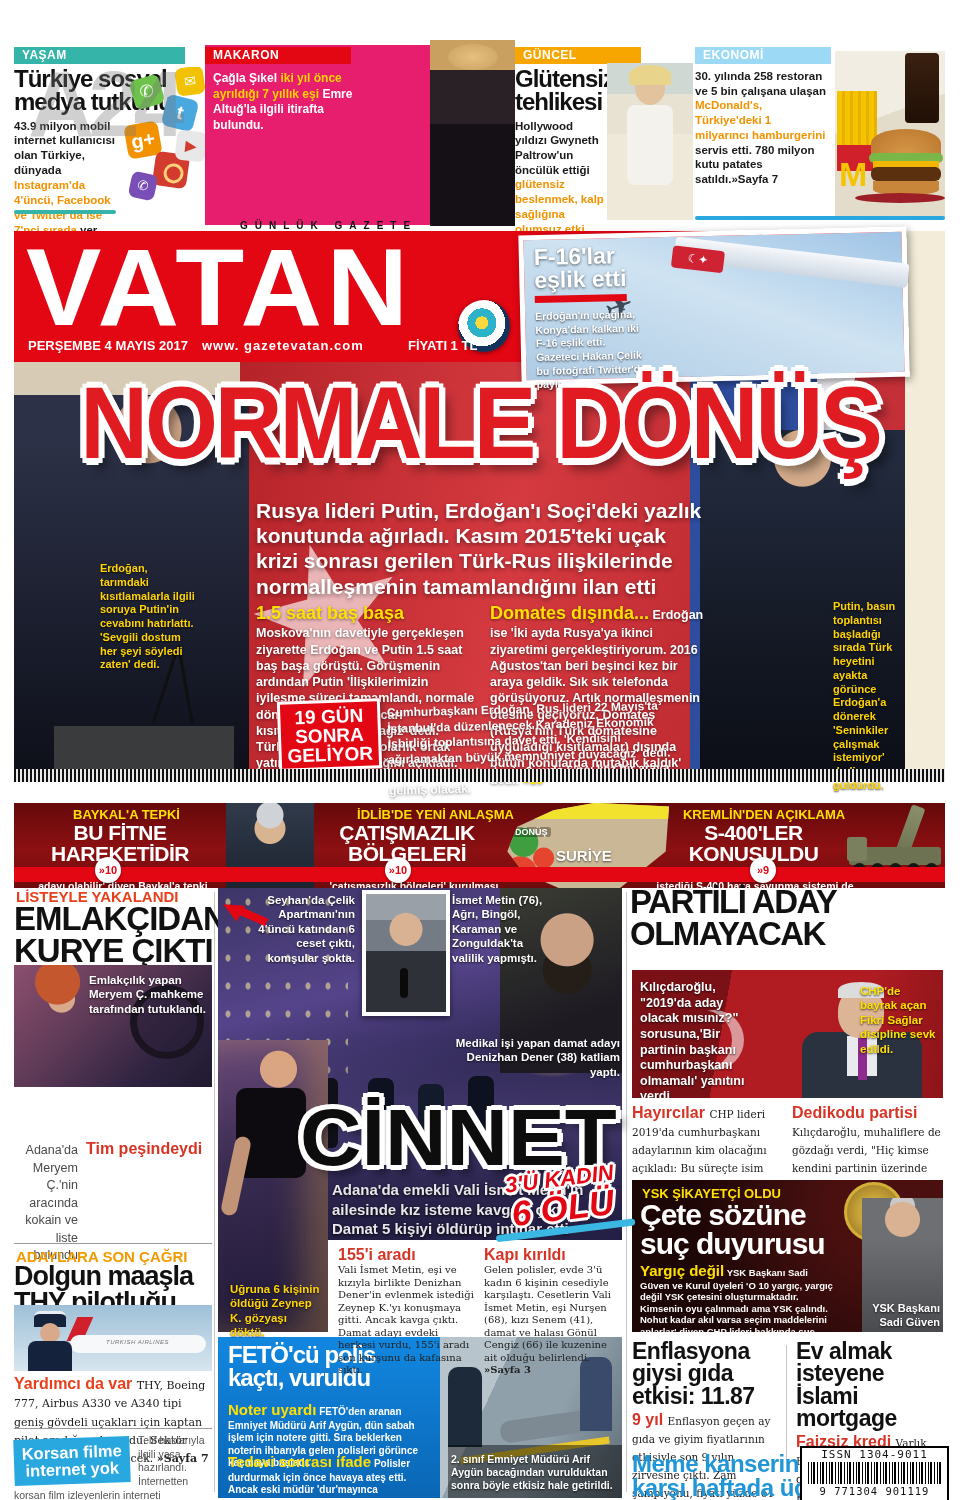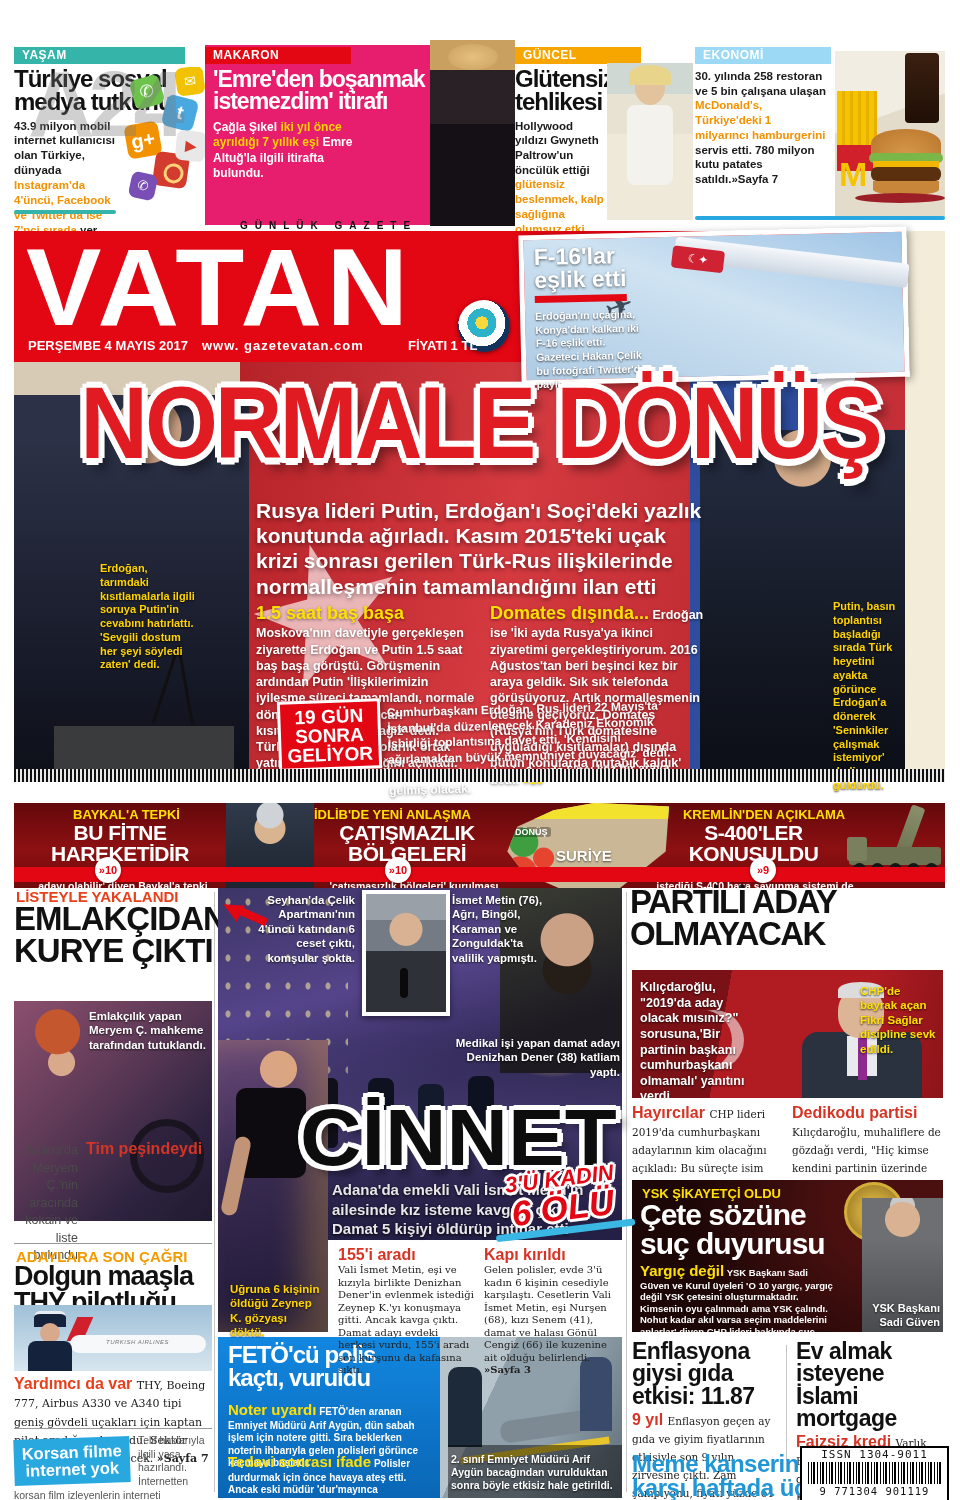--- a/index.html
+++ b/index.html
@@ -39,21 +39,20 @@
       <div class="abs" style="left:8px;top:10px;width:30px;height:30px;background:#6cc24a;border-radius:7px;transform:rotate(-16deg);color:#fff;font-size:17px;text-align:center;line-height:30px;">✆</div>
       <div class="abs" style="left:52px;top:64px;width:30px;height:30px;background:#e8e8e8;border-radius:7px;transform:rotate(6deg);color:#d23b2e;font-size:15px;text-align:center;line-height:30px;">▶</div>
       <div class="abs" style="left:52px;top:0px;width:28px;height:28px;background:#f2c200;border-radius:7px;transform:rotate(-8deg);color:#fff;font-size:14px;text-align:center;line-height:28px;">✉</div>
       <div class="abs" style="left:6px;top:106px;width:26px;height:26px;background:#7a4fb5;border-radius:7px;transform:rotate(12deg);color:#fff;font-size:13px;text-align:center;line-height:26px;">✆</div>
     </div>
     <div class="abs" style="left:0;top:165px;width:102px;height:4px;background:#35b5aa;border-radius:2px;"></div>
   </div>
 
   <div class="abs" style="left:205px;top:45px;width:255px;height:180px;background:#e71d6d;">
     <div class="kicker" style="background:#e30613;width:130px;">MAKARON</div>
-    <div class="hl" style="font-size:23px;color:#fff;padding:4px 8px 0;width:235px;">'Emre'den boşanmak istemezdim' itirafı</div>
     <div style="padding:7px 8px 0;width:150px;font-size:12px;font-weight:700;line-height:1.3;"><span style="color: #ffffff;">Çağla Şıkel </span><span style="color: rgb(255, 212, 0);">iki yıl önce ayrıldığı 7 yıllık eşi </span><span style="color: rgb(255, 255, 255);">Emre Altuğ'la ilgili itirafta bulundu.</span></div>
   </div>
   <div class="abs" style="left:430px;top:40px;width:85px;height:186px;background:linear-gradient(180deg,#c9a060 0 16%,#2a2126 16% 45%,#141015 45% 100%);">
     <div class="abs" style="left:18px;top:4px;width:50px;height:26px;background:radial-gradient(#e6c080,#c9a060);border-radius:50%;"></div>
   </div>
 
   <div class="abs" style="left:515px;top:45px;width:178px;height:175px;">
     <div class="kicker" style="background:#f7a600;width:110px;">GÜNCEL</div>
     <div class="hl" style="font-size:24px;margin-top:3px;width:100px;">Glütensiz tehlikesi</div>
     <div style="margin-top:5px;width:90px;font-size:11.5px;font-weight:700;line-height:1.28;"><span style="color: rgb(26, 26, 26);">Hollywood yıldızı Gwyneth Paltrow'un öncülük ettiği </span><span style="color: rgb(243, 146, 0);">glütensiz beslenmek, kalp sağlığına olumsuz etki</span><span style="color: rgb(26, 26, 26);"> ediyor. </span><span style="color: rgb(26, 26, 26);">»Sayfa 4</span></div>
@@ -148,21 +147,21 @@
   <div class="abs" style="left:14px;top:803px;width:931px;height:85px;background:linear-gradient(180deg,#64090b,#8d1012 55%,#6e0a0c);overflow:hidden;">
 
     <div class="abs" style="left:0;top:0;width:300px;height:85px;">
       <div style="margin-top:4px;width:225px;text-align:center;color:#ffe000;font-size:13px;font-weight:900;">BAYKAL'A TEPKİ</div>
       <div style="width:212px;text-align:center;color:#fff;font-size:21px;font-weight:900;letter-spacing:-.5px;line-height:1;">BU FİTNE HAREKETİDİR</div>
       <div style="margin:3px 0 0 8px;width:202px;text-align:center;color:#fff;font-size:10.5px;font-weight:700;line-height:1.25;">Erdoğan, 'Abdullah Gül yüzde 49'un adayı olabilir' diyen Baykal'a tepki gösterdi: Bu virüs hareketi, bir fitne hareketi. Baykal bu işleri bıraksın, kendi başının çaresine baksın.</div>
       <div class="abs" style="left:212px;top:0;width:88px;height:85px;background:radial-gradient(circle at 50% 14%,#cfd2d6 0 13px,rgba(0,0,0,0) 14px),radial-gradient(circle at 50% 30%,#d9b491 0 15px,rgba(0,0,0,0) 16px),linear-gradient(#303a4a,#1d2430);"></div>
     </div>
 
     <div class="abs" style="left:300px;top:0;width:355px;height:85px;">
-      <div style="margin-top:4px;width:200px;text-align:left;color:#ffe000;font-size:13px;font-weight:900;">İDLİB'DE YENİ ANLAŞMA</div>
+      <div style="margin-top:4px;width:200px;text-align:right;color:#ffe000;font-size:13px;font-weight:900;">İDLİB'DE YENİ ANLAŞMA</div>
       <div style="width:210px;margin-left:-12px;text-align:center;color:#fff;font-size:21px;font-weight:900;letter-spacing:-.5px;line-height:1;">ÇATIŞMAZLIK BÖLGELERİ</div>
       <div style="margin:3px 0 0 -6px;width:212px;text-align:center;color:#fff;font-size:10.5px;font-weight:700;line-height:1.25;">İki lider Suriye'de İdlib başta olmak üzere 'çatışmasızlık bölgeleri' kurulması konusunda uzlaşmaya vardı. Putin, 'Buralar uçuşa kapalı olacak. ABD Başkanı Trump da bunu destekliyor' dedi.</div>
       <div class="abs" style="left:190px;top:-2px;width:165px;height:92px;
                   background:linear-gradient(180deg,#f2e22e 0 20%,rgba(0,0,0,0) 20%),radial-gradient(circle at 12% 45%,#3f9e3f 0 14px,rgba(0,0,0,0) 15px),radial-gradient(circle at 10% 78%,#e5452f 0 16px,rgba(0,0,0,0) 17px),radial-gradient(circle at 24% 62%,#e5452f 0 10px,rgba(0,0,0,0) 11px),#c9b796;
                   clip-path:polygon(8% 28%,30% 10%,55% 2%,100% 6%,98% 55%,70% 95%,40% 100%,12% 78%,2% 55%);">
         <div class="abs" style="left:8px;top:26px;font-size:9px;font-weight:900;color:#fff;background:rgba(0,0,0,.3);padding:0 3px;border-radius:3px;">DÖNÜŞ</div>
         <div class="abs" style="left:52px;top:46px;font-size:15px;font-weight:900;color:#fff;text-shadow:0 1px 2px rgba(0,0,0,.6);">SURİYE</div>
       </div>
     </div>
 
@@ -191,22 +190,22 @@
     </div>
   <div class="circref" style="left:750px;top:857px;">
       <span>»9</span>
     </div>
 
   <div class="abs" style="left:214px;top:892px;width:1px;height:600px;background:#c5c5c5;"></div>
   <div class="abs" style="left:626px;top:892px;width:1px;height:600px;background:#c5c5c5;"></div>
 
   <div class="abs" style="left:16px;top:888px;font-size:15px;font-weight:900;color:#e8401c;">LİSTEYLE YAKALANDI</div>
   <div class="abs hl" style="left:14px;top:903px;width:200px;font-size:33px;">EMLAKÇIDAN KURYE ÇIKTI</div>
-  <div class="abs" style="left:14px;top:965px;width:198px;height:220px;overflow:hidden;
-              background:radial-gradient(circle at 22% 14%,#c4572e 0 22px,rgba(0,0,0,0) 23px),radial-gradient(circle at 24% 28%,#d9a98c 0 13px,rgba(0,0,0,0) 14px),linear-gradient(135deg,#8c4f6e 0%,#5e3a57 40%,#2e2340 75%,#201a30 100%);margin-top:36px;">
+  <div class="abs" style="left:14px;top:965px;width:198px;height:122px;overflow:hidden;
+              background:radial-gradient(circle at 22% 14%,#c4572e 0 22px,rgba(0,0,0,0) 23px),radial-gradient(circle at 24% 28%,#d9a98c 0 13px,rgba(0,0,0,0) 14px),linear-gradient(135deg,#8c4f6e 0%,#5e3a57 40%,#2e2340 75%,#201a30 100%);">
     <div class="abs" style="right:8px;bottom:28px;width:60px;height:60px;border:7px solid #1a1420;border-radius:50%;background:rgba(40,30,55,.6);"></div>
     <div class="abs cap" style="left:75px;top:8px;width:118px;font-size:11.5px;color:#fff;">Emlakçılık yapan Meryem Ç. mahkeme tarafından tutuklandı.</div>
   </div>
   <div class="abs" style="left:14px;top:1142px;width:64px;font-size:12.5px;color:#4a4a4a;text-align:right;line-height:1.4;">Adana'da Meryem Ç.'nin aracında kokain ve liste bulundu</div>
   <div class="abs" style="left:86px;top:1140px;width:126px;">
     <div class="lbl" style="color:#d63425;font-size:16px;">Tim peşindeydi</div>
   </div>
   <div class="abs" style="left:14px;top:1243px;width:198px;height:1px;background:#999;"></div>
 
   <div class="abs" style="left:16px;top:1248px;font-size:15px;font-weight:900;color:#f29b00;">ADAYLARA SON ÇAĞRI</div>

